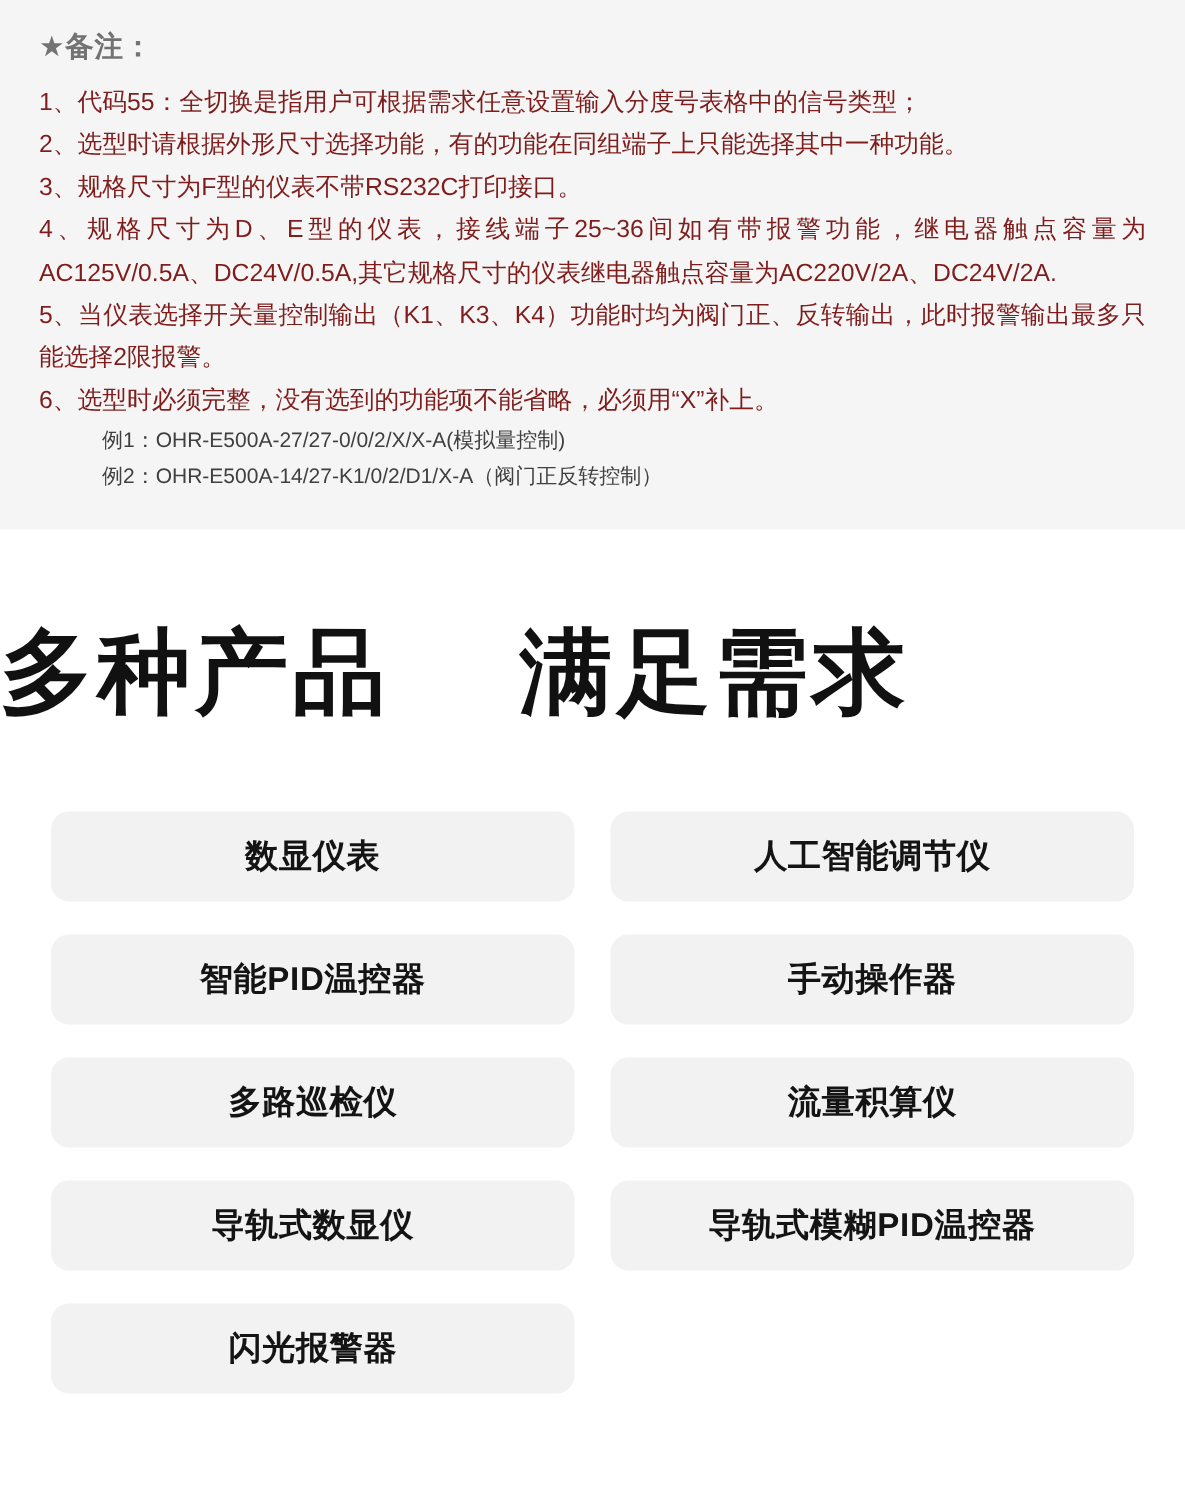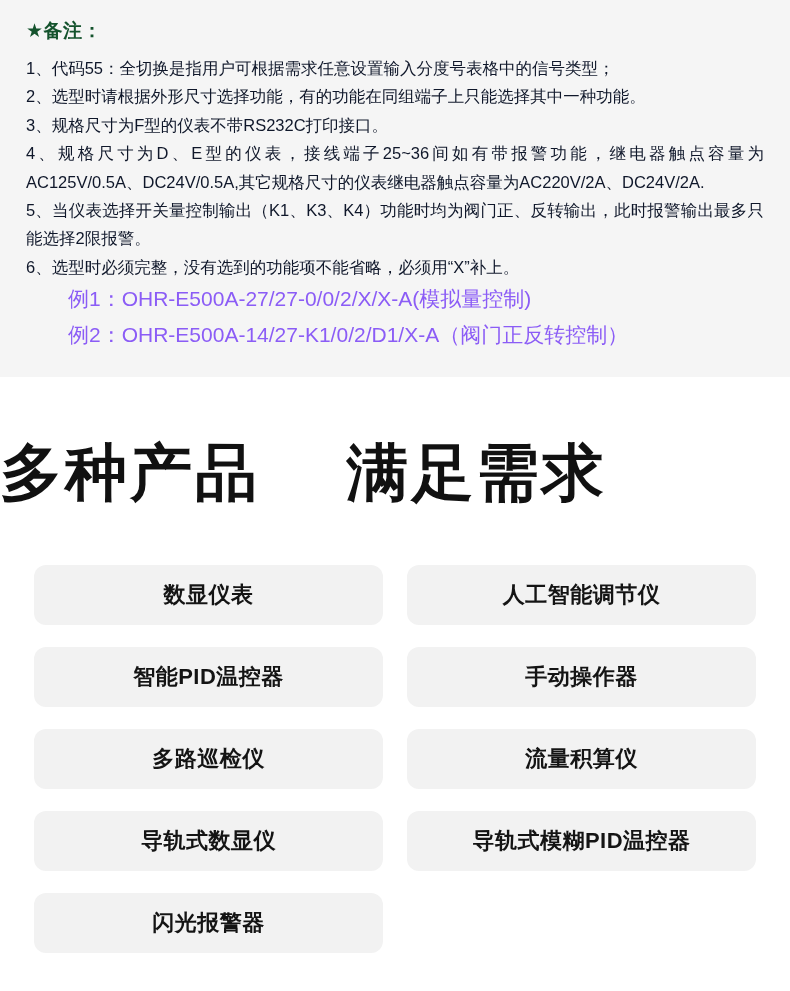--- a/index.html
+++ b/index.html
@@ -18,35 +18,35 @@
   
   .notes-panel {
     background: #f5f5f5;
     padding: 18px 26px 24px 26px;
     box-sizing: border-box;
     width: 790px;
   }
   .notes-title {
     font-size: 19px;
     font-weight: 700;
-    color: #14532d;
+    color: #737373;
     margin: 0 0 10px 0;
     letter-spacing: 0.5px;
   }
   .note-line {
     font-size: 16.5px;
     line-height: 1.72;
-    color: #0f172a;
+    color: #7f1d1d;
     margin: 0;
     text-align: justify;
   }
   .note-example {
-    font-size: 21px;
+    font-size: 14px;
     line-height: 1.72;
-    color: #8b5cf6;
+    color: #404040;
     margin: 0;
     padding-left: 42px;
   }
 
   
   .headline-wrap {
     padding-top: 62px;
     padding-bottom: 10px;
   }
   .headline {

